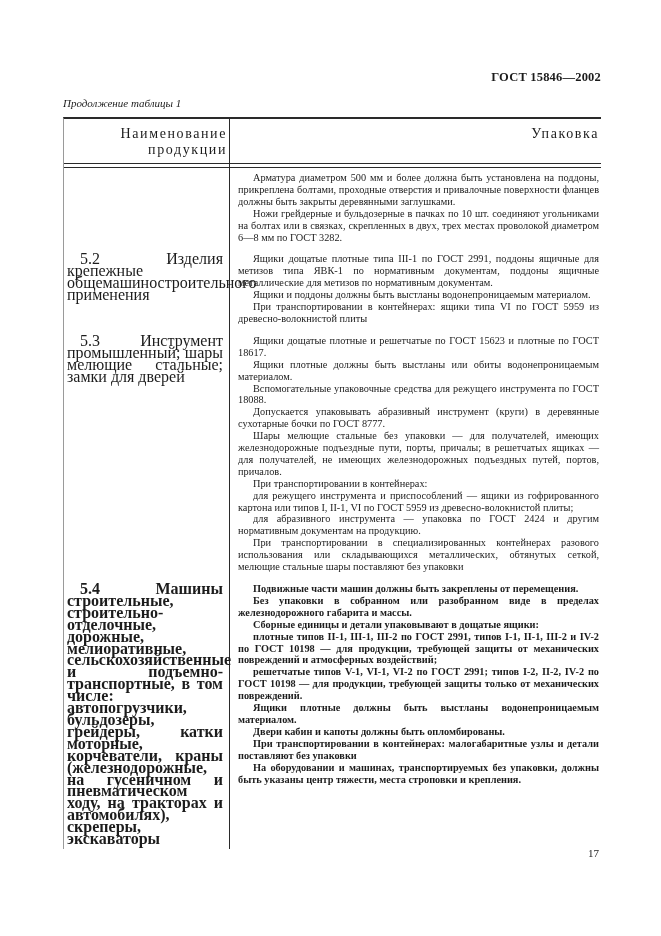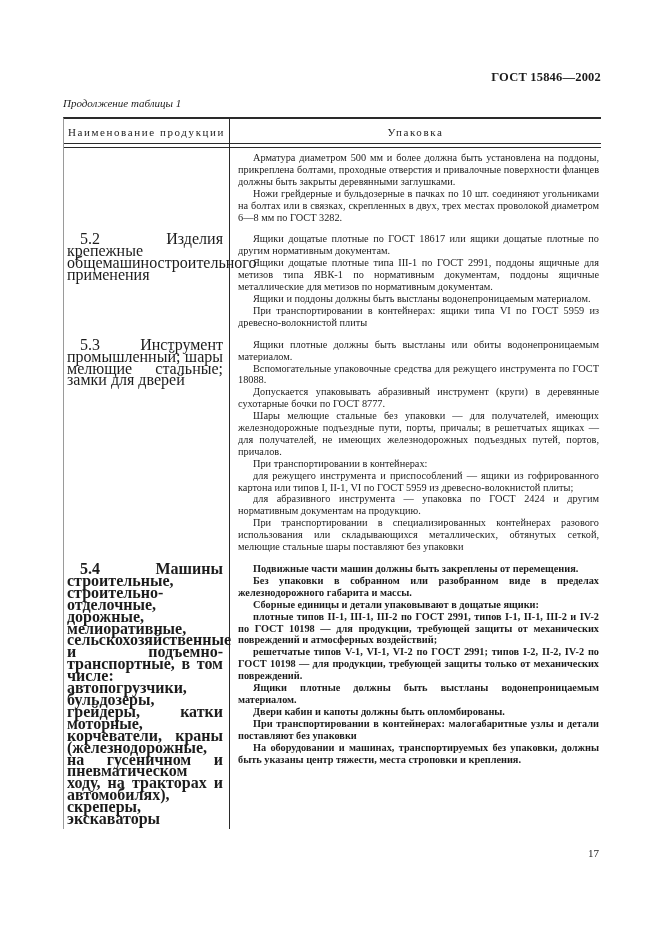--- a/index.html
+++ b/index.html
@@ -17,21 +17,21 @@
     font-style:italic; font-size:11px;
   }
   .gtable {
     position:absolute; top:117px; left:63px; width:538px;
     border-top:2px solid #2a2a2a;
     border-left:1px solid #9a9a9a;
     box-sizing:border-box;
   }
   .thead { display:flex; border-bottom:1px solid #2a2a2a; }
   .th {
-    font-size:11px; letter-spacing:1.6px; text-align:center;
+    font-size:14px; letter-spacing:1.6px; text-align:right;
     padding:7px 2px 5px 2px; box-sizing:border-box;
   }
   .th.name { width:166px; border-right:1px solid #2a2a2a; }
   .th.pack { flex:1; }
   .hd-rule { display:flex; height:3px; border-bottom:1px solid #2a2a2a; }
   .hd-rule .seg { width:166px; border-right:1px solid #2a2a2a; box-sizing:border-box; }
   .trow { display:flex; }
   .cell { box-sizing:border-box; }
   .cell.name {
     width:166px; border-right:1px solid #2a2a2a;
@@ -79,32 +79,32 @@
           <p>Арматура диаметром 500 мм и более должна быть установлена на поддоны, прикреплена болтами, проходные отверстия и привалочные поверхности фланцев должны быть закрыты деревянными заглушками.</p>
           <p>Ножи грейдерные и бульдозерные в пачках по 10 шт. соединяют угольниками на болтах или в связках, скрепленных в двух, трех местах проволокой диаметром 6—8 мм по ГОСТ 3282.</p>
         </div>
       </div>
 
       <div class="trow gap">
         <div class="cell name">
           <p class="nm">5.2 Изделия крепежные общемашиностроительного применения</p>
         </div>
         <div class="cell pack">
-          <p>Ящики дощатые плотные по ГОСТ 18617 или ящики дощатые плотные по другим нормативным документам.</p>
           <p>Ящики дощатые плотные типа III-1 по ГОСТ 2991, поддоны ящичные для метизов типа ЯВК-1 по нормативным документам, поддоны ящичные металлические для метизов по нормативным документам.</p>
           <p>Ящики и поддоны должны быть выстланы водонепроницаемым материалом.</p>
           <p>При транспортировании в контейнерах: ящики типа VI по ГОСТ 5959 из древесно-волокнистой плиты</p>
         </div>
       </div>
 
       <div class="trow gap">
         <div class="cell name">
           <p class="nm">5.3 Инструмент промышленный; шары мелющие стальные; замки для дверей</p>
         </div>
         <div class="cell pack">
+          <p>Ящики дощатые плотные и решетчатые по ГОСТ 15623 и плотные по ГОСТ 18617.</p>
           <p>Ящики плотные должны быть выстланы или обиты водонепроницаемым материалом.</p>
           <p>Вспомогательные упаковочные средства для режущего инструмента по ГОСТ 18088.</p>
           <p>Допускается упаковывать абразивный инструмент (круги) в деревянные сухотарные бочки по ГОСТ 8777.</p>
           <p>Шары мелющие стальные без упаковки — для получателей, имеющих железнодорожные подъездные пути, порты, причалы; в решетчатых ящиках — для получателей, не имеющих железнодорожных подъездных путей, портов, причалов.</p>
           <p>При транспортировании в контейнерах:</p>
           <p>для режущего инструмента и приспособлений — ящики из гофрированного картона или типов I, II-1, VI по ГОСТ 5959 из древесно-волокнистой плиты;</p>
           <p>для абразивного инструмента — упаковка по ГОСТ 2424 и другим нормативным документам на продукцию.</p>
           <p>При транспортировании в специализированных контейнерах разового использования или складывающихся металлических, обтянутых сеткой,  мелющие стальные шары поставляют без упаковки</p>
         </div>
       </div>

